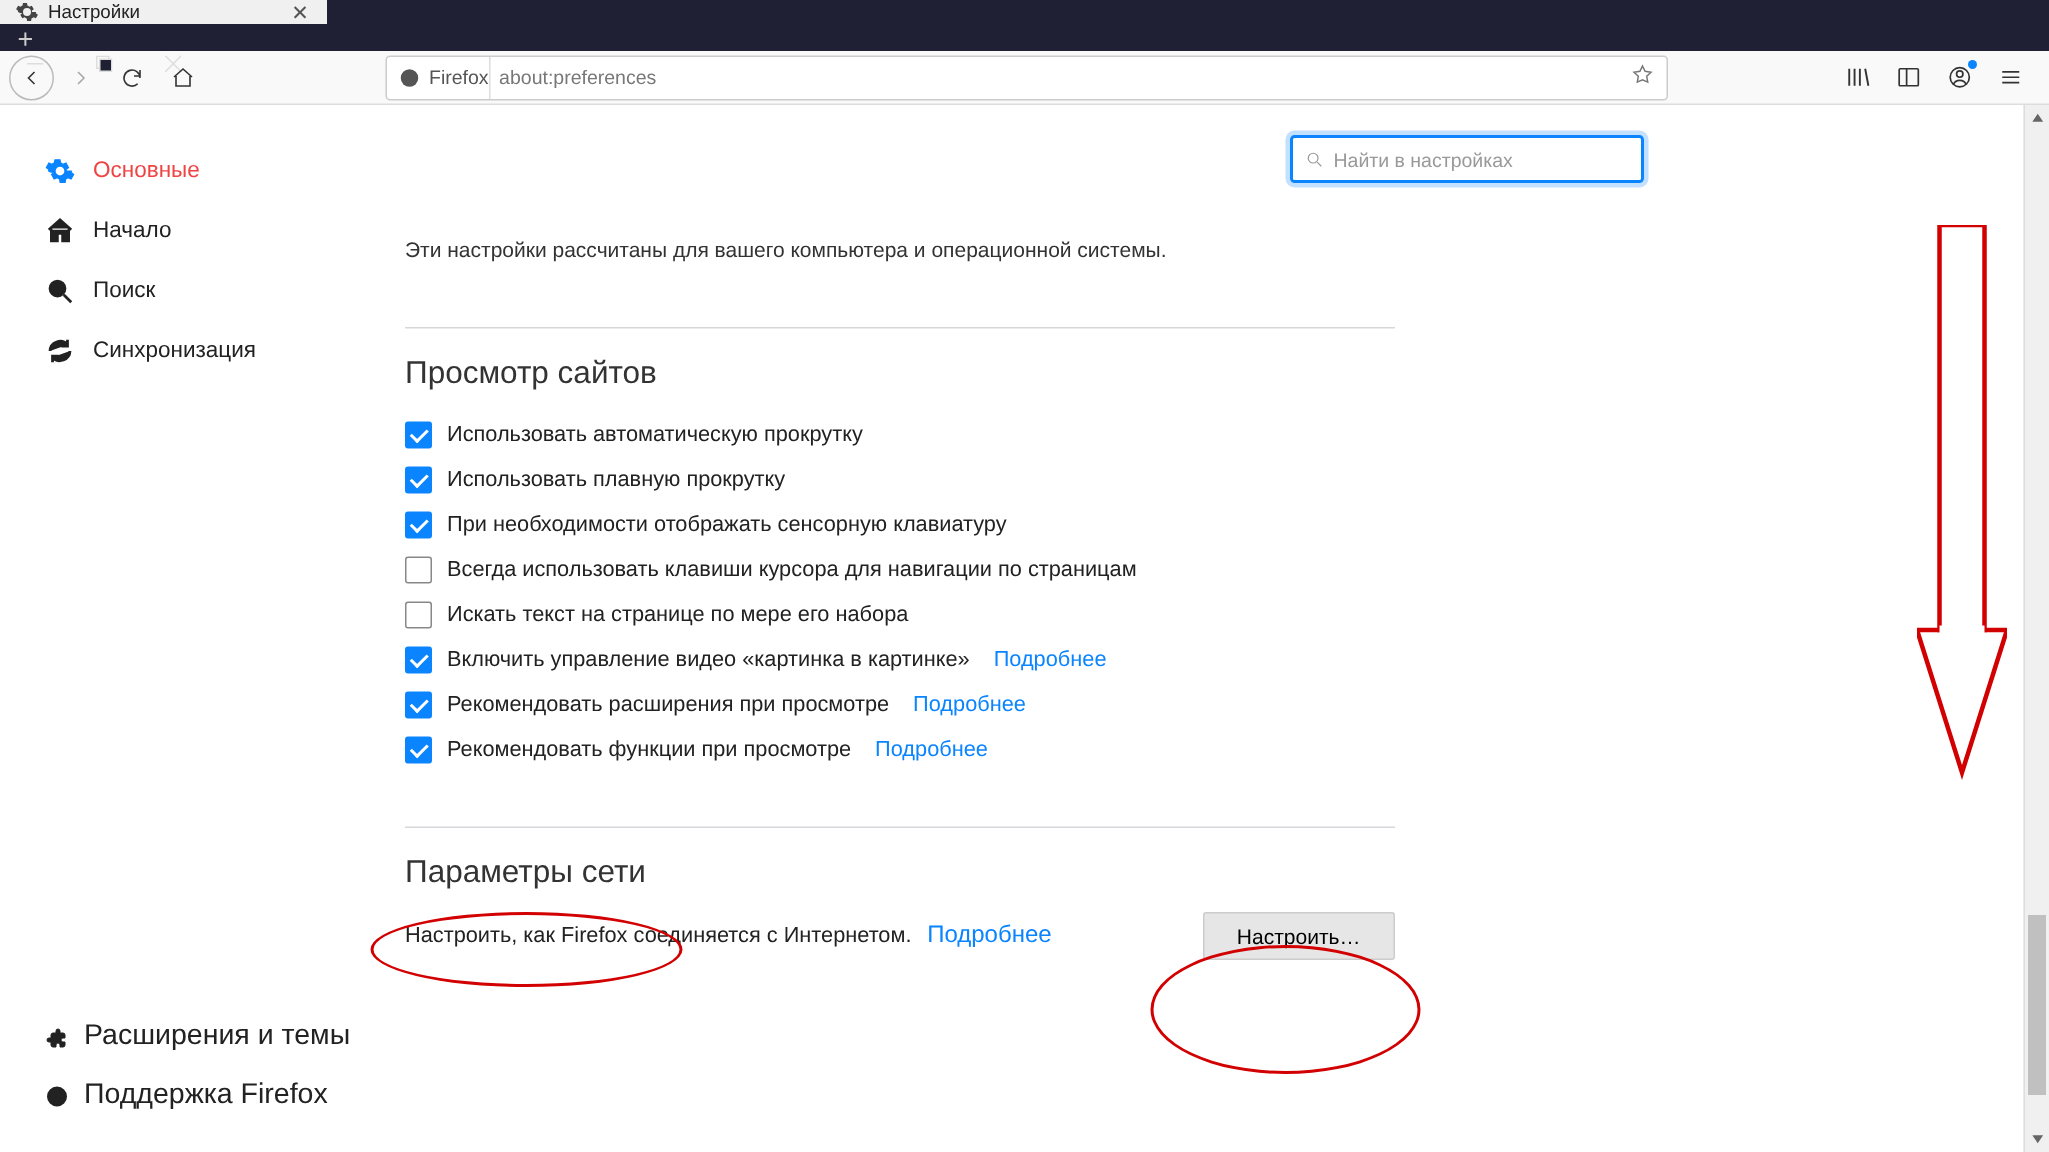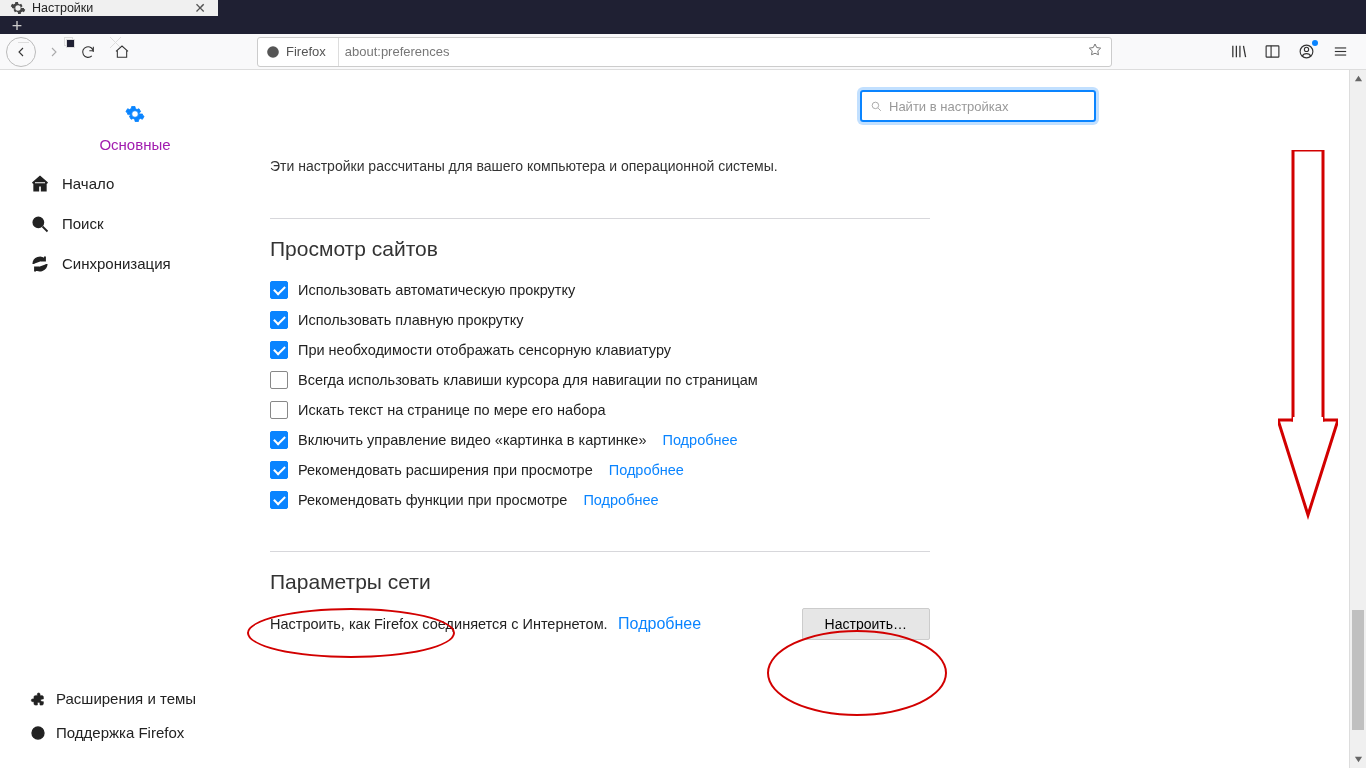--- a/index.html
+++ b/index.html
@@ -18,41 +18,41 @@
 .window-btn svg { width:11px; height:11px; stroke:#ddd; stroke-width:1; fill:none; }
 
 
 .navbar { height:36px; background:#f9f9fa; border-bottom:1px solid #ddd; display:flex; align-items:center; padding:0 6px; gap:2px; }
 .nav-icon-btn { width:32px; height:30px; display:flex; align-items:center; justify-content:center; cursor:pointer; border-radius:3px; }
 .nav-icon-btn.disabled { opacity:.4; cursor:default; }
 .nav-icon-btn svg { width:16px; height:16px; stroke:#333; stroke-width:1.6; fill:none; }
 .nav-icon-btn.back { border:1px solid #bbb; border-radius:50%; width:30px; height:30px; }
 .nav-spacer-small { width:115px; }
 .urlbar { flex:0 0 855px; height:30px; border:1px solid #ccc; border-radius:3px; background:#fff; display:flex; align-items:center; padding:0 8px; font-size:13px; color:#555; gap:6px; }
-.urlbar .identity { display:flex; align-items:center; gap:6px; padding-right:12px; border-right:1px solid #ddd; height:100%; }
+.urlbar .identity { display:flex; align-items:center; gap:6px; padding-right:0; border-right:1px solid #ddd; height:100%; }
 .urlbar .ff-logo { width:14px; height:14px; }
 .urlbar .url-text { color:#777; flex:1; }
 .urlbar .star { width:16px; }
 .nav-right-spacer { flex:1; }
 .toolbar-right { display:flex; align-items:center; gap:2px; padding-right:4px; }
 .toolbar-right .nav-icon-btn svg { width:17px; height:17px; }
 .account-badge { position:relative; }
 .account-badge::after { content:''; position:absolute; top:3px; right:4px; width:6px; height:6px; background:#0a84ff; border-radius:50%; }
 
 
 .content { position:absolute; top:70px; left:0; right:0; bottom:0; display:flex; background:#fff; }
 .sidebar { width:240px; padding:24px 0 0 30px; }
 .sidebar-item { display:flex; align-items:center; gap:12px; padding:10px 0; font-size:15px; color:#222; cursor:pointer; }
-.sidebar-item.active { color:#a21caf;flex-direction:column; }
+.sidebar-item.active { color:#ef4444; }
 .sidebar-item .s-icon { width:20px; height:20px; display:flex; align-items:center; justify-content:center; }
 .sidebar-item.active .s-icon svg { stroke:#0a84ff; fill:#0a84ff; }
 .sidebar-item .s-icon svg { stroke:#222; fill:#222; }
 .sidebar-item .s-label { line-height:1.2; }
 .sidebar-bottom { position:absolute; bottom:18px; left:30px; }
-.sidebar-bottom .sidebar-item { font-size:15px; padding:8px 0; gap:10px; }
+.sidebar-bottom .sidebar-item { font-size:19px; padding:8px 0; gap:10px; }
 .sidebar-bottom .s-icon { width:16px; height:16px; }
 .sidebar-bottom .s-icon svg { width:16px; height:16px; }
 
 .main { flex:1; padding:20px 40px 0 30px; position:relative; }
 .search-wrap { display:flex; justify-content:flex-end; padding-right:230px; margin-bottom:36px; }
 .search-box { width:236px; height:32px; border:2px solid #0a84ff; border-radius:3px; display:flex; align-items:center; padding:0 8px; gap:6px; box-shadow:0 0 0 3px rgba(10,132,255,.25); }
 .search-box svg { width:13px; height:13px; stroke:#999; fill:none; stroke-width:1.5; }
 .search-box input { border:none; outline:none; font-size:13px; flex:1; background:transparent; }
 .search-box input::placeholder { color:#999; }
 

